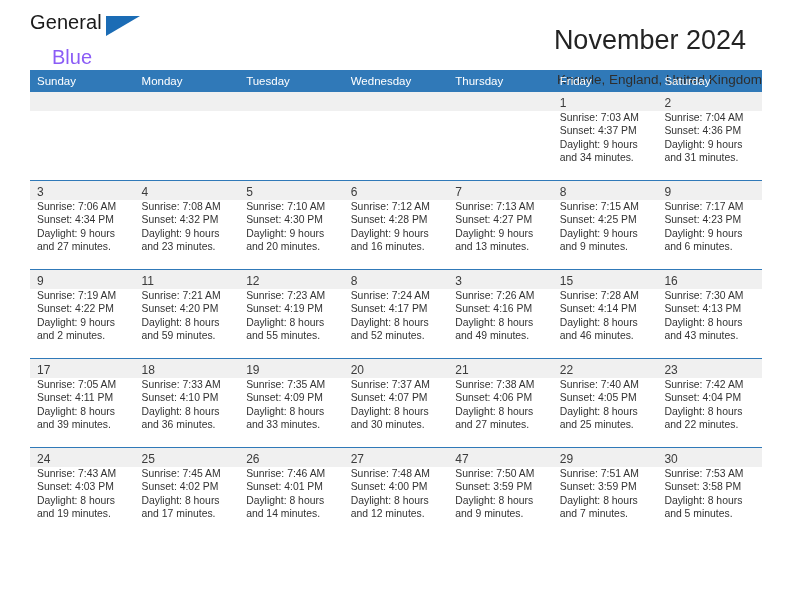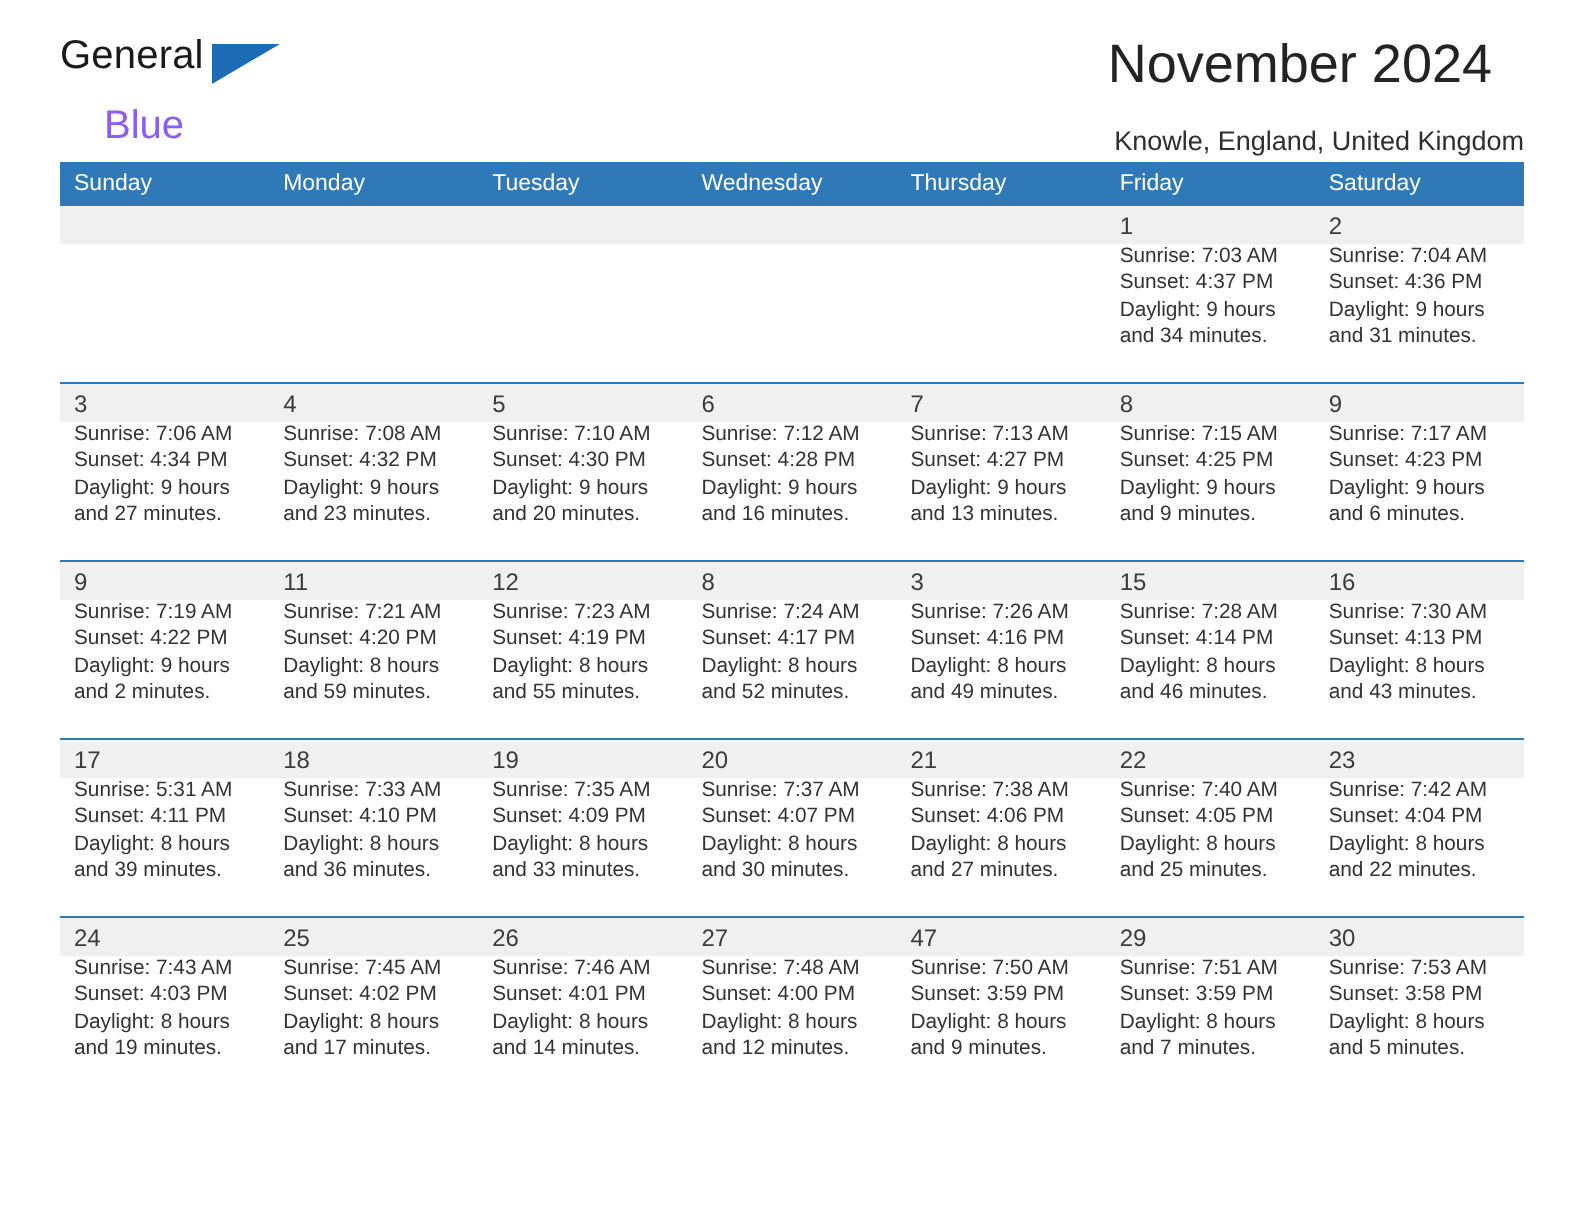--- a/index.html
+++ b/index.html
@@ -18,21 +18,21 @@
     position: relative;
     width: 792px;
     height: 612px;
     box-sizing: border-box;
     padding: 0 30px;
   }
 
   
   .top-bar {
     display: flex;
-    align-items: center;
+    align-items: flex-start;
     justify-content: space-between;
     padding-top: 10px;
     height: 70px;
     box-sizing: border-box;
   }
   .logo {
     position: relative;
     width: 120px;
     height: 48px;
     line-height: 1;
@@ -73,21 +73,20 @@
     line-height: 1.1;
     margin: 16px;
   }
   .cal-subtitle {
     font-size: 13.5px;
     color: #2e2e2e;
   }
 
   
   .calendar {
-    margin-top: 11px;
     width: 732px;
     border-collapse: collapse;
     table-layout: fixed;
   }
   .calendar th {
     background: #3079b8;
     color: #ffffff;
     font-size: 11.5px;
     font-weight: normal;
     text-align: left;
@@ -333,21 +332,21 @@
 Sunset: 4:13 PM
 Daylight: 8 hours
 and 43 minutes.</div>
             </div>
           </td>
         </tr>
         <tr class="week-row">
           <td>
             <div class="cell">
               <div class="date-band"><span class="date-num">17</span></div>
-              <div class="cell-info">Sunrise: 5:31 AM
+              <div class="cell-info">Sunrise: 7:05 AM
 Sunset: 4:11 PM
 Daylight: 8 hours
 and 39 minutes.</div>
             </div>
           </td>
           <td>
             <div class="cell">
               <div class="date-band"><span class="date-num">18</span></div>
               <div class="cell-info">Sunrise: 7:33 AM
 Sunset: 4:10 PM

